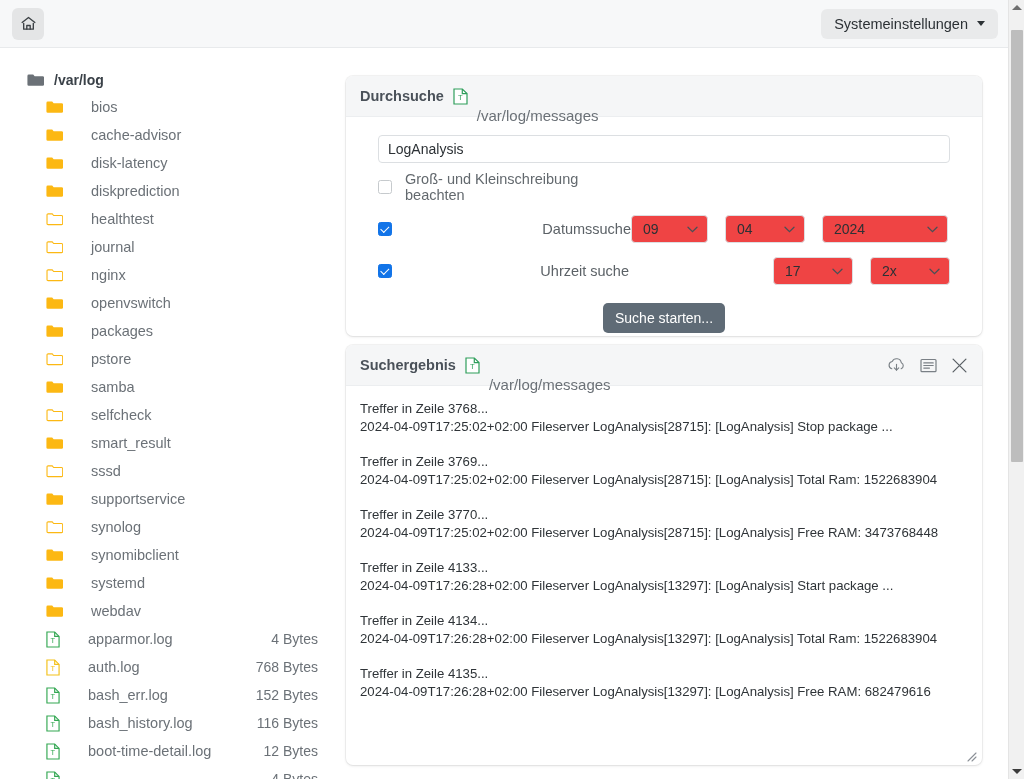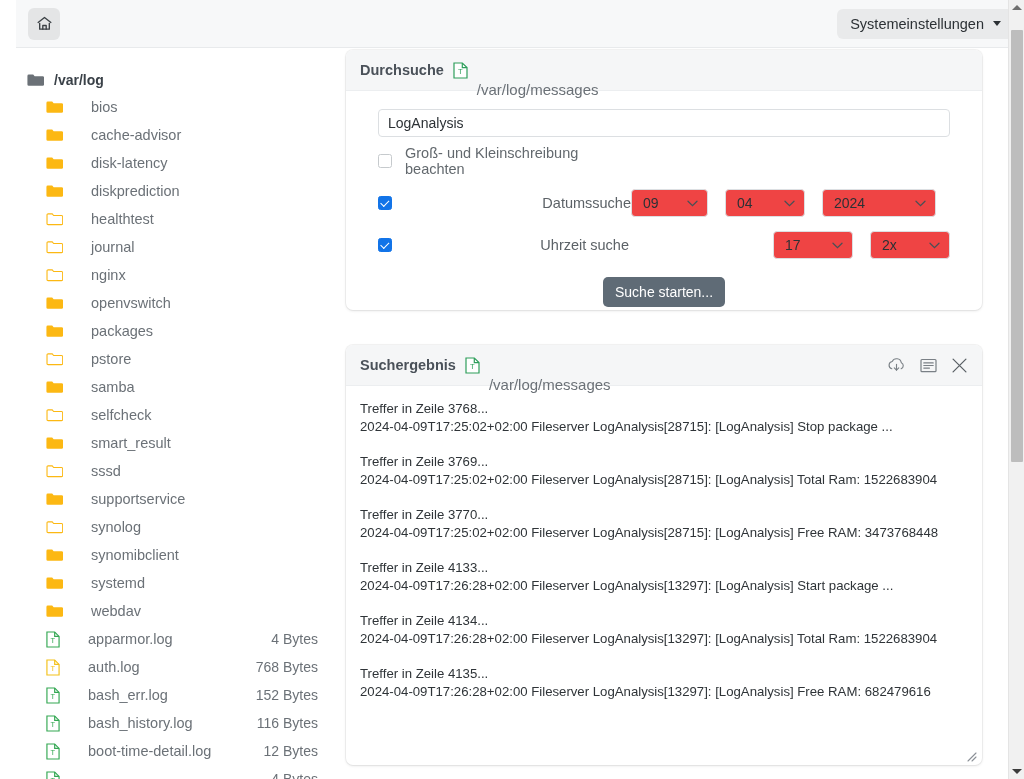--- a/index.html
+++ b/index.html
@@ -6,21 +6,21 @@
   html, body {
     width: 1024px; height: 779px;
     font-family: "Liberation Sans", sans-serif;
     background: #ffffff;
     overflow: hidden;
   }
   body { position: relative; }
 
   
   .topbar {
-    position: absolute; top: 0; left: 16px; width: 1008px; height: 48px;
+    position: absolute; top: 0; left: 0; width: 1008px; height: 48px;
     background: #f7f8f9;
     border-bottom: 1px solid #e8eaec;
     display: flex; align-items: center; justify-content: space-between;
     padding: 0 10px 0 12px;
   }
   .home-btn {
     width: 32px; height: 32px; border-radius: 6px; background: #e4e5e6;
     display: flex; align-items: center; justify-content: center;
     cursor: pointer;
   }
@@ -56,21 +56,21 @@
   }
   .ico { flex: 0 0 auto; display: block; }
 
   
   .panel {
     position: absolute; left: 346px; width: 636px;
     background: #ffffff; border-radius: 7px;
     box-shadow: 0 1px 3px rgba(0,0,0,.10), 0 0 0 1px rgba(0,0,0,.045);
     overflow: hidden;
   }
-  #search-panel { top: 50px; height: 260px; }
+  #search-panel { top: 76px; height: 260px; }
   #result-panel { top: 345px; height: 420px; }
 
   .panel-head {
     height: 41px; background: #f5f6f7;
     border-bottom: 1px solid #eceef0;
     display: flex; align-items: center; gap: 9px;
     padding: 0 14px 0 14px;
   }
   .panel-head .title { font-size: 14.5px; font-weight: bold; color: #4a5159; }
   .panel-head .path { font-size: 15px; color: #6b7177; margin-top: 38px; }
@@ -106,21 +106,21 @@
 
   .selects { display: flex; align-items: center; gap: 17px; }
   .sel {
     height: 28px; border: 1px solid #dcdfe2; border-radius: 4px; background: #ef4444;
     display: flex; align-items: center; justify-content: space-between;
     padding: 0 9px 0 11px; font-size: 14px; color: #2c3135; cursor: pointer;
   }
   .sel .chev { margin-left: 16px; display: flex; }
   .sel-w-sm { width: 77px; }
   .sel-w-md { width: 80px; }
-  .sel-w-lg { width: 114px; }
+  .sel-w-lg { width: 126px; }
 
   .btn-row { display: flex; justify-content: center; margin-top: 14px; }
   .btn-primary {
     background: #5f6b76; color: #fff; border: 0; border-radius: 5px;
     height: 30px; padding: 0 12px; font-size: 14px; cursor: pointer;
     font-family: "Liberation Sans", sans-serif;
   }
 
   
   .results { padding: 14px 0 0 0; position: relative; height: 379px; overflow: hidden; }

